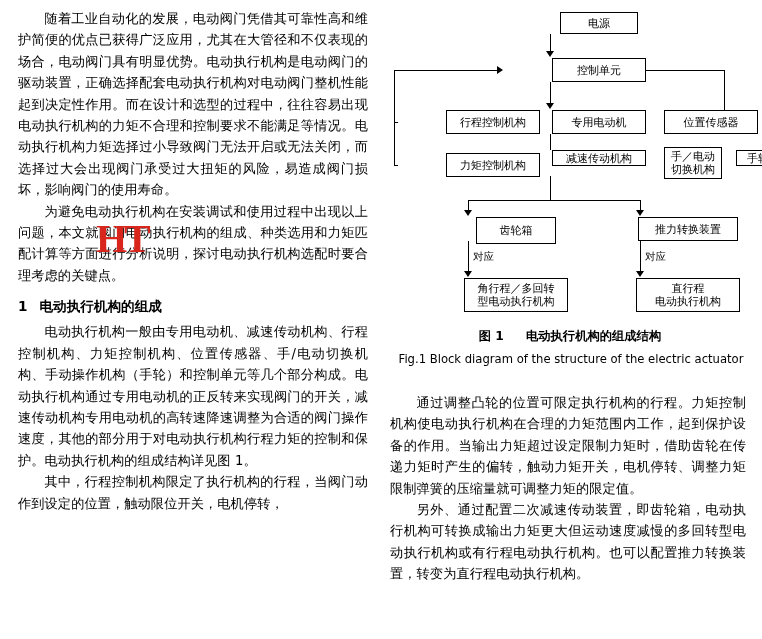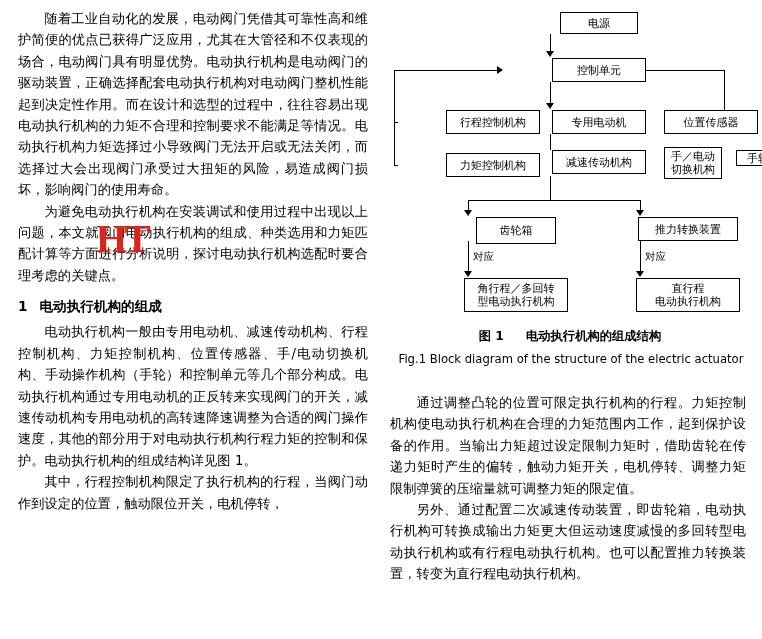--- a/index.html
+++ b/index.html
@@ -176,21 +176,21 @@
     <div class="node" style="left:116px; top:54px; width:94px; height:24px;">控制单元</div>
 
     <div class="node" style="left:10px; top:106px; width:94px; height:24px;">行程控制机构</div>
 
     <div class="node" style="left:116px; top:106px; width:94px; height:24px;">专用电动机</div>
 
     <div class="node" style="left:228px; top:106px; width:94px; height:24px;">位置传感器</div>
 
     <div class="node" style="left:10px; top:149px; width:94px; height:24px;">力矩控制机构</div>
 
-    <div class="node" style="left:116px; top:146px; width:94px; height:24px;">减速传动机构</div>
+    <div class="node" style="left:116px; top:146px; width:94px; height:16px;">减速传动机构</div>
 
     <div class="node two-line" style="left:228px; top:143px; width:58px; height:32px; white-space:pre-line;"><span>手／电动
 切换机构</span></div>
 
     <div class="node" style="left:300px; top:146px; width:44px; height:16px;">手轮</div>
 
     <div class="node" style="left:40px; top:213px; width:80px; height:27px;">齿轮箱</div>
 
     <div class="node" style="left:202px; top:213px; width:100px; height:24px;">推力转换装置</div>
 

